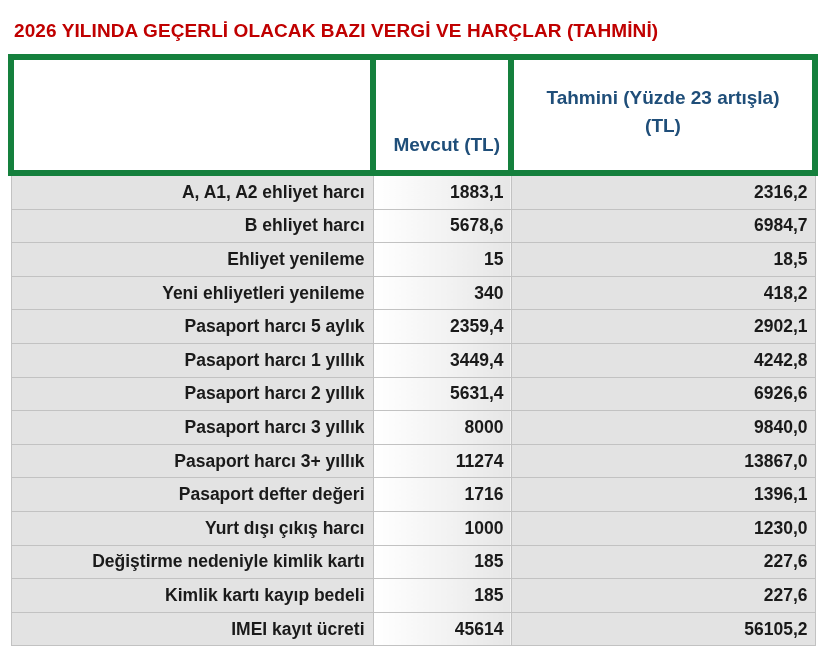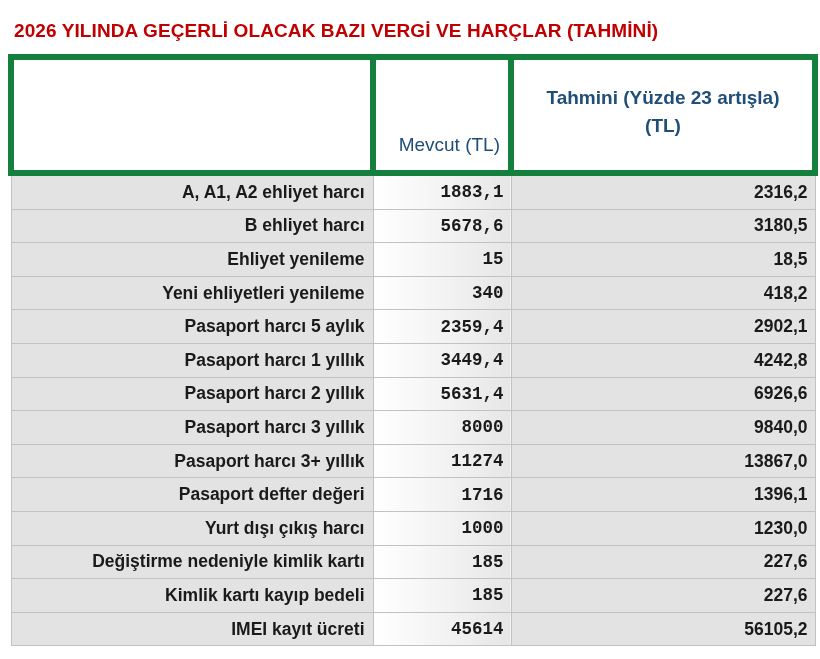--- a/index.html
+++ b/index.html
@@ -91,21 +91,21 @@
   thead th {
     background: #ffffff;
     border: 6px solid #15803d;
     vertical-align: middle;
     height: 96px;
     padding: 0 10px;
   }
   th.h-label { border-right: 1px solid #b9b9b9; }
   th.h-cur {
     color: #1f4e79;
-    font-weight: 400;
+    font-weight: 700;
     font-size: 19px;
     text-align: right;
     padding-right: 8px;
     vertical-align: bottom;
     padding-bottom: 14px;
   }
   th.h-est {
     color: #1f4e79;
     font-weight: 700;
     font-size: 19px;
@@ -129,21 +129,20 @@
     text-align: right;
     background: #e3e3e3;
     padding-left: 1px;
   }
   td.num {
     text-align: right;
     padding-right: 7px;
   }
   td.cur {
     background: linear-gradient(to right, #ffffff 0%, #f2f2f2 55%, #e6e6e6 100%);
-    font-family: Liberation Mono, monospace;
   }
   td.est {
     background: #e3e3e3;
     margin-left: 24px;
   }
 </style>
 </head>
 <body>
 
 <div id="page">
@@ -181,21 +180,21 @@
       </thead>
       <tbody>
         <tr>
           <td class="label">A, A1, A2 ehliyet harcı</td>
           <td class="num cur">1883,1</td>
           <td class="num est">2316,2</td>
         </tr>
         <tr>
           <td class="label">B ehliyet harcı</td>
           <td class="num cur">5678,6</td>
-          <td class="num est">3180,5</td>
+          <td class="num est">6984,7</td>
         </tr>
         <tr>
           <td class="label">Ehliyet yenileme</td>
           <td class="num cur">15</td>
           <td class="num est">18,5</td>
         </tr>
         <tr>
           <td class="label">Yeni ehliyetleri yenileme</td>
           <td class="num cur">340</td>
           <td class="num est">418,2</td>

